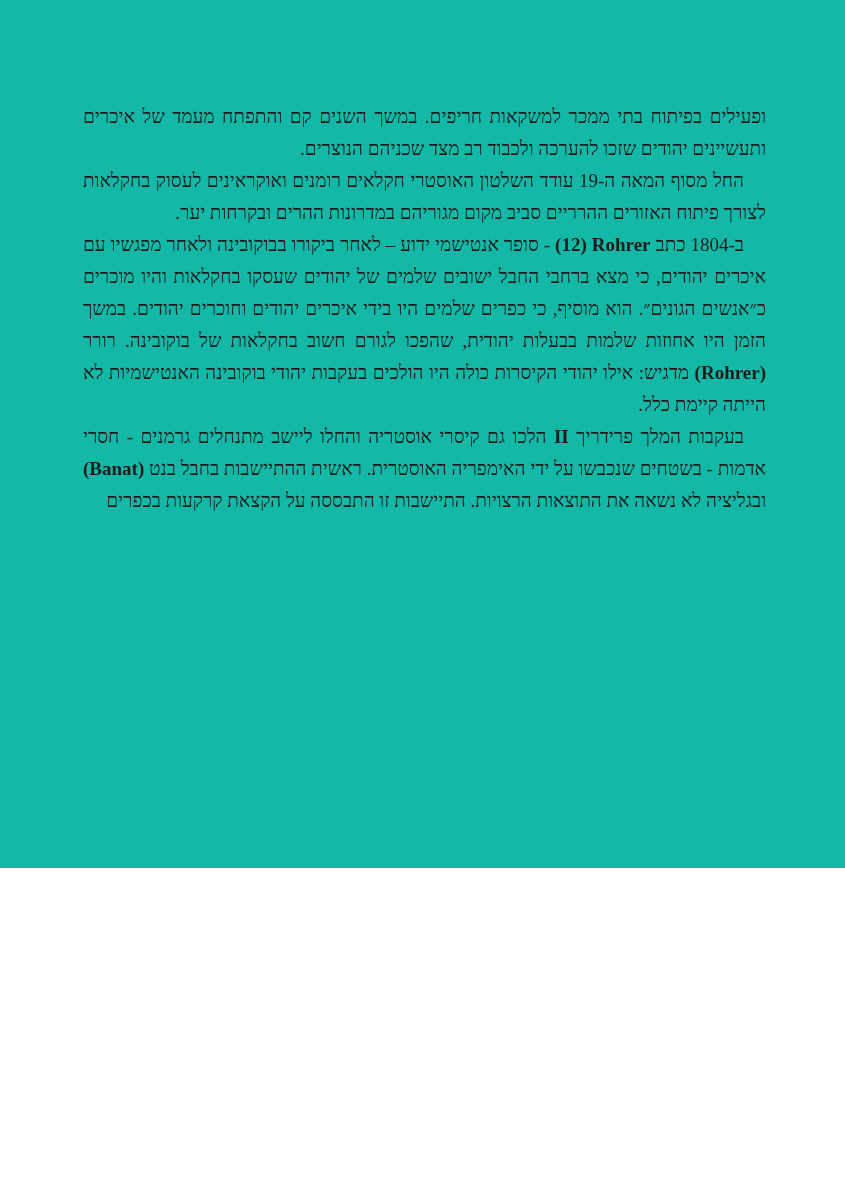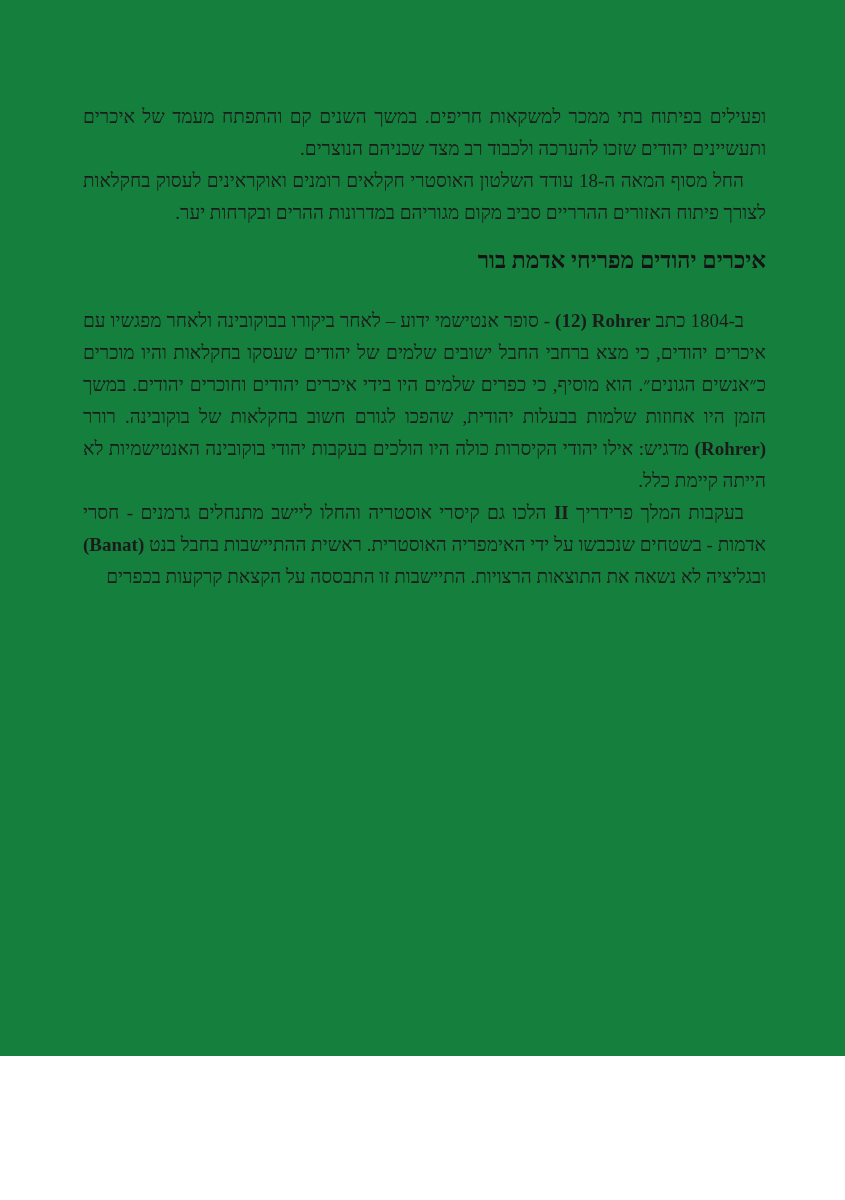--- a/index.html
+++ b/index.html
@@ -1,20 +1,20 @@
 <!DOCTYPE html>
 <html lang="he"><head>
 <meta charset="utf-8">
 <style>
   html, body { margin: 0; padding: 0; background: #ffffff; }
   .sheet {
     position: relative;
     width: 845px;
-    height: 1056px;
-    background: #15803d;
+    height: 868px;
+    background: #14b8a6;
     overflow: hidden;
   }
   .text-block {
     position: absolute;
     top: 101px;
     right: 79px;
     width: 683px;
     direction: rtl;
     text-align: justify;
     font-family: "Liberation Serif", "DejaVu Sans", serif;
@@ -45,19 +45,18 @@
     font-size: 19px;
     color: #1b1b1b;
   }
 </style>
 </head>
 <body>
 
 <div class="sheet">
   <main class="text-block" id="content">
       <p class="para"><span class="run">ופעילים בפיתוח בתי ממכר למשקאות חריפים. במשך השנים קם והתפתח מעמד של איכרים ותעשיינים יהודים שזכו להערכה ולכבוד רב מצד שכניהם הנוצרים.</span></p>
-      <p class="para indent"><span class="run">החל מסוף המאה ה-18 עודד השלטון האוסטרי חקלאים רומנים ואוקראינים לעסוק בחקלאות לצורך פיתוח האזורים ההרריים סביב מקום מגוריהם במדרונות ההרים ובקרחות יער.</span></p>
-      <h2 class="section-heading">איכרים יהודים מפריחי אדמת בור</h2>
+      <p class="para indent"><span class="run">החל מסוף המאה ה-19 עודד השלטון האוסטרי חקלאים רומנים ואוקראינים לעסוק בחקלאות לצורך פיתוח האזורים ההרריים סביב מקום מגוריהם במדרונות ההרים ובקרחות יער.</span></p>
       <p class="para indent"><span class="run">ב-1804 כתב </span><span class="run bold">Rohrer‏ (12)</span><span class="run"> - סופר אנטישמי ידוע – לאחר ביקורו בבוקובינה ולאחר מפגשיו עם איכרים יהודים, כי מצא ברחבי החבל ישובים שלמים של יהודים שעסקו בחקלאות והיו מוכרים כ״אנשים הגונים״. הוא מוסיף, כי כפרים שלמים היו בידי איכרים יהודים וחוכרים יהודים. במשך הזמן היו אחוזות שלמות בבעלות יהודית, שהפכו לגורם חשוב בחקלאות של בוקובינה. רורר </span><span class="run bold">(Rohrer)</span><span class="run"> מדגיש: אילו יהודי הקיסרות כולה היו הולכים בעקבות יהודי בוקובינה האנטישמיות לא הייתה קיימת כלל.</span></p>
       <p class="para indent"><span class="run">בעקבות המלך פרידריך </span><span class="run bold">II</span><span class="run"> הלכו גם קיסרי אוסטריה והחלו ליישב מתנחלים גרמנים - חסרי אדמות - בשטחים שנכבשו על ידי האימפריה האוסטרית. ראשית ההתיישבות בחבל בנט </span><span class="run bold">(Banat)</span><span class="run"> ובגליציה לא נשאה את התוצאות הרצויות. התיישבות זו התבססה על הקצאת קרקעות בכפרים</span></p>
     </main>
   <div class="page-number">25</div>
 </div>
 
 </body></html>

